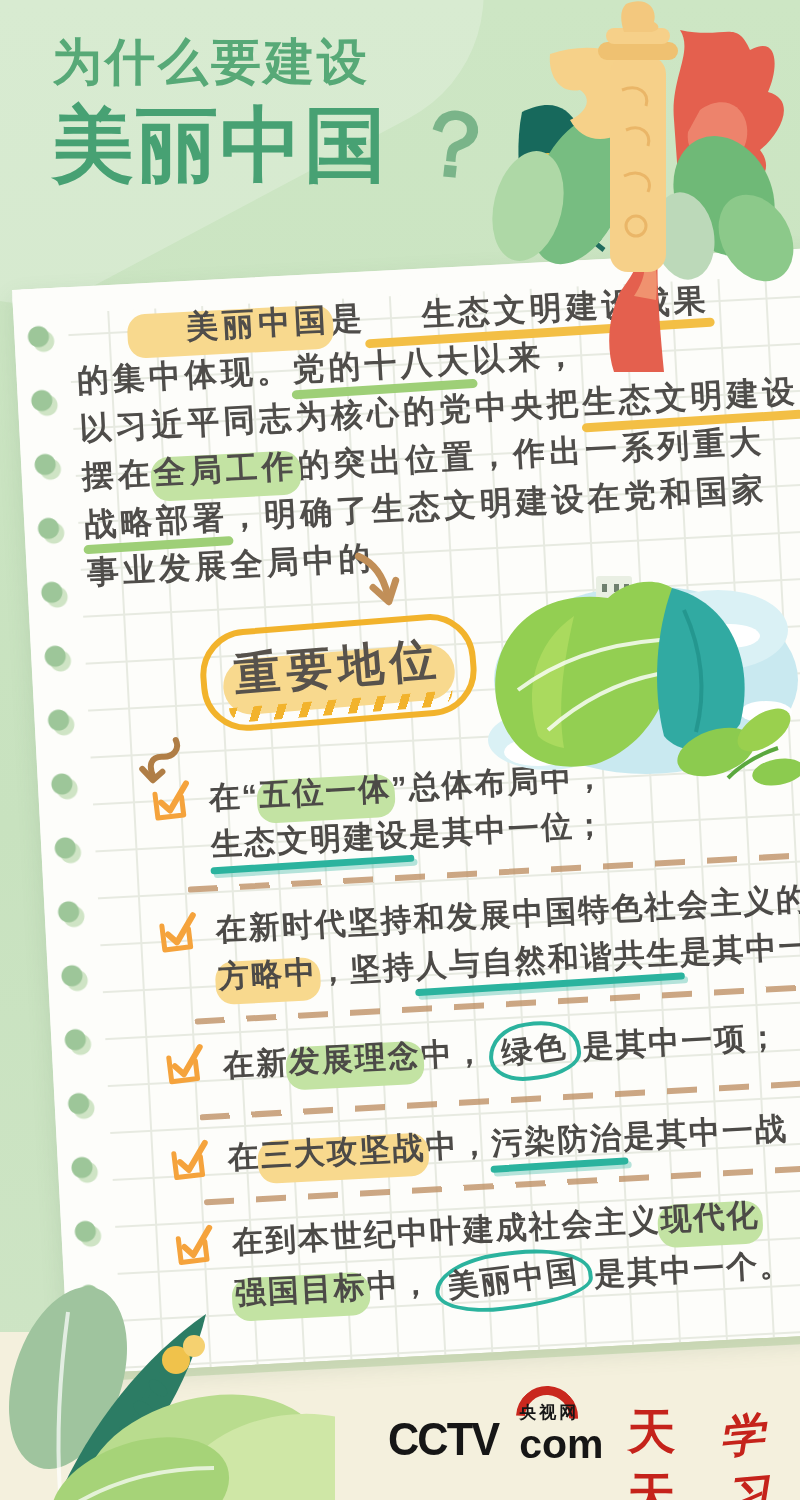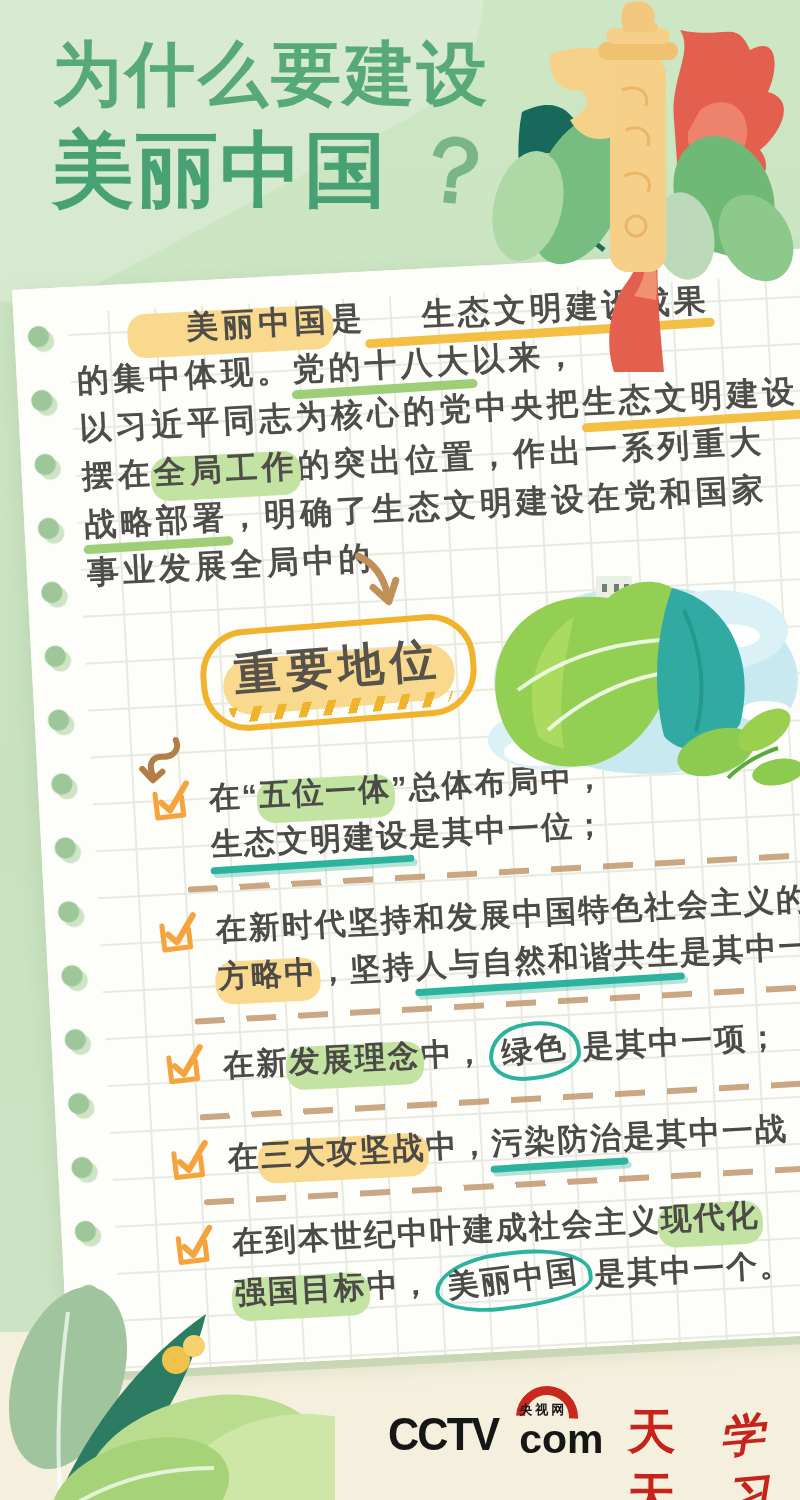--- a/index.html
+++ b/index.html
@@ -9,21 +9,21 @@
   .poster { position:relative; width:800px; height:1500px; overflow:hidden;
     background:linear-gradient(180deg,#cde6c4 0%,#c8e2bf 55%,#cfe5c6 100%); }
 
   .bg-wash { position:absolute; left:-140px; top:-80px; width:640px; height:300px;
     background:rgba(255,255,255,.22); border-radius:140px; transform:rotate(-28deg); }
 
   .cream { position:absolute; left:0; right:0; top:1332px; bottom:0; background:#f4f0dd; }
 
   
   .title { position:absolute; left:52px; top:30px; z-index:3; }
-  .title-l1 { font-size:70px; font-weight:800; letter-spacing:3px; color:#57a977;
+  .title-l1 { font-size:50px; font-weight:800; letter-spacing:3px; color:#57a977;
     line-height:1.28; }
   .title-l2 { font-size:82px; font-weight:800; letter-spacing:2px; color:#47a173;
     line-height:1.1; display:flex; align-items:center; }
   .qmark { font-size:92px; font-weight:800; color:#7ab489; margin-left:20px;
     display:inline-block; transform:rotate(6deg); }
 
   
   .paper { position:absolute; left:12px; top:290px; width:856px; height:1086px;
     background-color:#fdfdfa;
     background-image:
@@ -91,21 +91,21 @@
   
   .footer { position:absolute; left:388px; top:1398px; display:flex; align-items:flex-start;
     gap:24px; z-index:7; }
   .cctv { position:relative; display:flex; align-items:flex-end; }
   .cctv-letters { font-size:46px; font-weight:800; letter-spacing:-2px; color:#161616;
     transform:scaleX(.94); transform-origin:left; line-height:1.1; }
   .swoosh { position:absolute; left:128px; top:-12px; width:62px; height:62px;
     border:9px solid transparent; border-top-color:#c9281e; border-right-color:#c9281e;
     border-radius:50%; transform:rotate(-42deg); }
   .cctv-stack { margin-left:14px; padding-top:3px; position:relative; z-index:1; }
-  .cctv-cn { font-size:13px; font-weight:700; color:#161616; letter-spacing:3px; }
+  .cctv-cn { font-size:17px; font-weight:700; color:#161616; letter-spacing:3px; }
   .cctv-com { font-size:41px; font-weight:800; color:#161616; line-height:1; }
   .prog { display:flex; align-items:center; margin-top:2px; }
   .prog-a { font-family:"Liberation Serif","DejaVu Serif",serif; font-size:48px;
     font-weight:900; color:#c5231b; letter-spacing:3px; }
   .prog-b { font-family:"Liberation Serif","DejaVu Serif",serif; font-style:italic;
     font-size:45px; font-weight:700; color:#c5231b; display:inline-block;
     transform:rotate(-5deg); margin-left:6px; }
 
   .illus { position:absolute; }
   .illus-huabiao { left:488px; top:0; z-index:5; }

